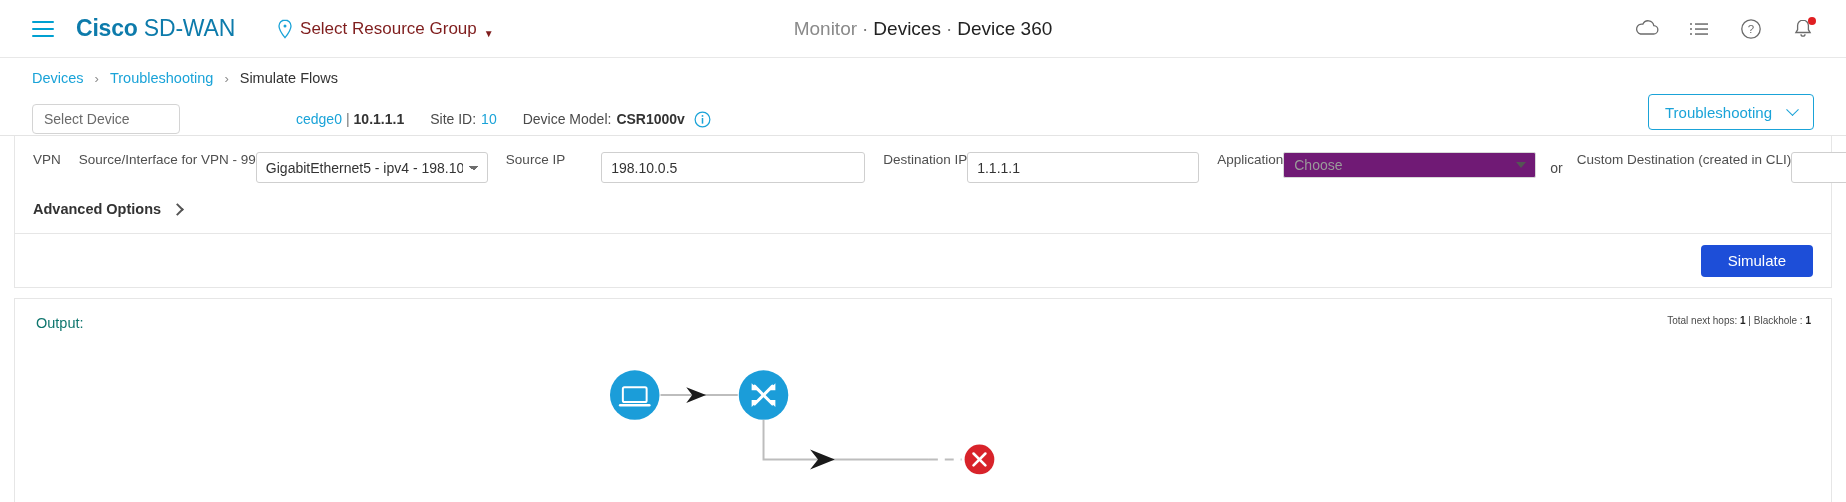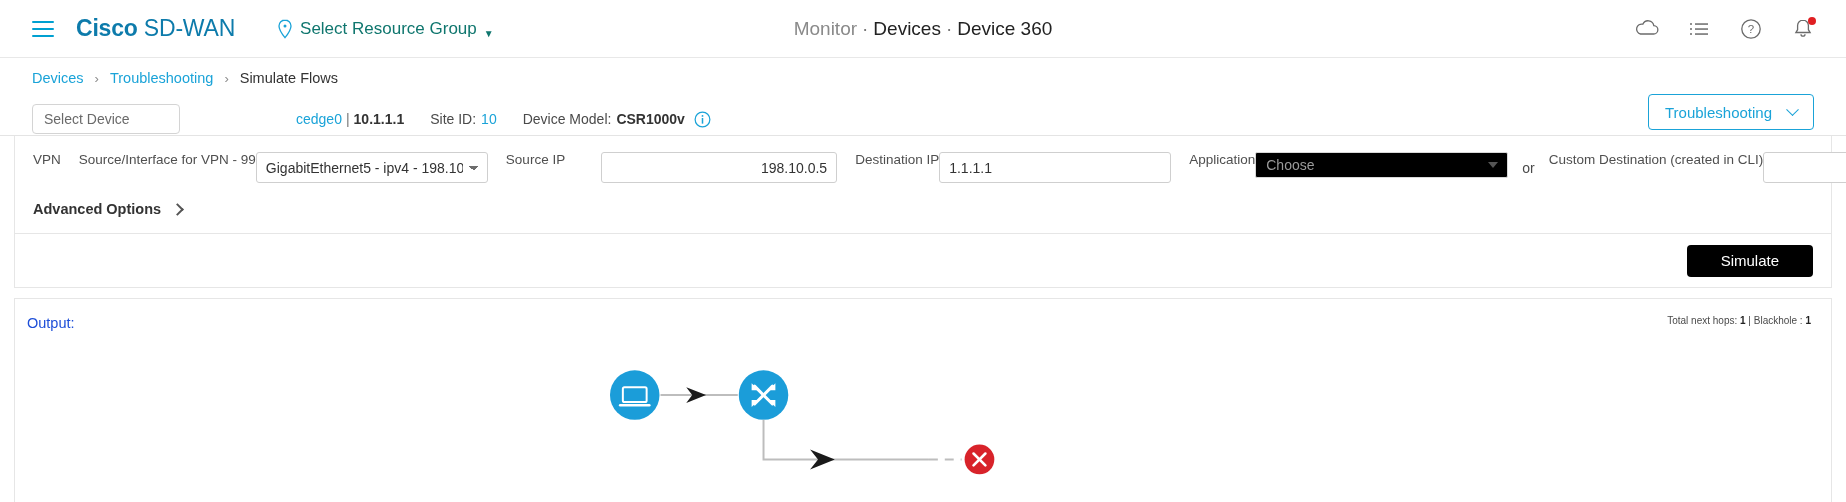--- a/index.html
+++ b/index.html
@@ -27,21 +27,21 @@
     cursor: pointer;
   }
   .hamburger span { display: block; height: 2px; background: #00a0d1; border-radius: 1px; }
 
   .brand { margin-left: 22px; font-size: 23px; letter-spacing: -0.2px; white-space: nowrap; }
   .brand .b1 { color: #0d7bab; font-weight: bold; }
   .brand .b2 { color: #0d7bab; font-weight: normal; }
 
   .resource-group {
     display: flex; align-items: flex-end; gap: 7px;
-    margin-left: 42px; color: #0f766e; font-size: 17px; cursor: pointer;
+    margin-left: 42px; color: #7f1d1d; font-size: 17px; cursor: pointer;
     white-space: nowrap;
   }
   .pin-icon { width: 16px; height: 20px; flex: 0 0 auto; }
 
   .page-title {
     position: absolute; left: 50%; transform: translateX(-50%);
     font-size: 19px; white-space: nowrap;
   }
   .page-title .seg-dim { color: #8a8a8a; }
   .page-title .seg-strong { color: #222; }
@@ -120,28 +120,28 @@
   select.ctl { appearance: none; -webkit-appearance: none; padding-right: 24px;
     background-image:
       linear-gradient(45deg, transparent 50%, #6d6d6d 50%),
       linear-gradient(135deg, #6d6d6d 50%, transparent 50%);
     background-position: calc(100% - 13px) 13px, calc(100% - 8px) 13px;
     background-size: 5px 5px, 5px 5px; background-repeat: no-repeat;
     cursor: pointer;
   }
   .w-vpn { width: 230px; }
   .w-src { width: 232px; }
-  .w-ip  { width: 236px; text-align: right; }
+  .w-ip  { width: 264px; }
   .w-dst { width: 232px; }
   .w-app { width: 253px; }
   .w-cst { width: 237px; }
 
   .app-select {
     height: 26px; border: 1px solid #d8d8d8; border-radius: 2px;
-    background: #000000; color: #9a9a9a; font-size: 14px;
+    background: #701a75; color: #9a9a9a; font-size: 14px;
     display: flex; align-items: center; padding: 0 10px; cursor: pointer;
     position: relative;
   }
   .caret-solid {
     position: absolute; right: 9px; top: 50%; transform: translateY(-50%);
     width: 0; height: 0; border-left: 5px solid transparent;
     border-right: 5px solid transparent; border-top: 6px solid #555;
   }
   .or-text { font-size: 14px; color: #4a4a4a; align-self: flex-end; padding-bottom: 7px; }
 
@@ -153,36 +153,36 @@
   }
   .chev-r { width: 9px; height: 9px; border-right: 2px solid #555; border-bottom: 2px solid #555;
             transform: rotate(-45deg); }
 
   .action-row {
     border-top: 1px solid #e6e6e6;
     height: 54px; display: flex; align-items: center; justify-content: flex-end;
     padding-right: 18px;
   }
   .simulate-btn {
-    background: #000000; color: #fff; border: none; border-radius: 4px;
-    height: 32px; padding: 0 34px; font-size: 15px; cursor: pointer;
+    background: #1d4ed8; color: #fff; border: none; border-radius: 4px;
+    height: 32px; padding: 0 27px; font-size: 15px; cursor: pointer;
     font-family: "Liberation Sans", sans-serif;
   }
 
   
   .output-panel {
     margin: 10px 14px 0 14px;
     border: 1px solid #e6e6e6;
     height: 212px;
     position: relative;
     background: #fff;
   }
   .output-label {
-    position: absolute; left: 12px; top: 16px;
-    font-size: 14.5px; color: #1d4ed8;
+    position: absolute; left: 21px; top: 16px;
+    font-size: 14.5px; color: #0f766e;
   }
   .hops {
     position: absolute; right: 20px; top: 16px;
     font-size: 10px; color: #4a4a4a;
   }
   .hops b { color: #222; }
 
   .topo { position: absolute; left: 0; top: 0; width: 100%; height: 100%; }
 </style>
 </head>

